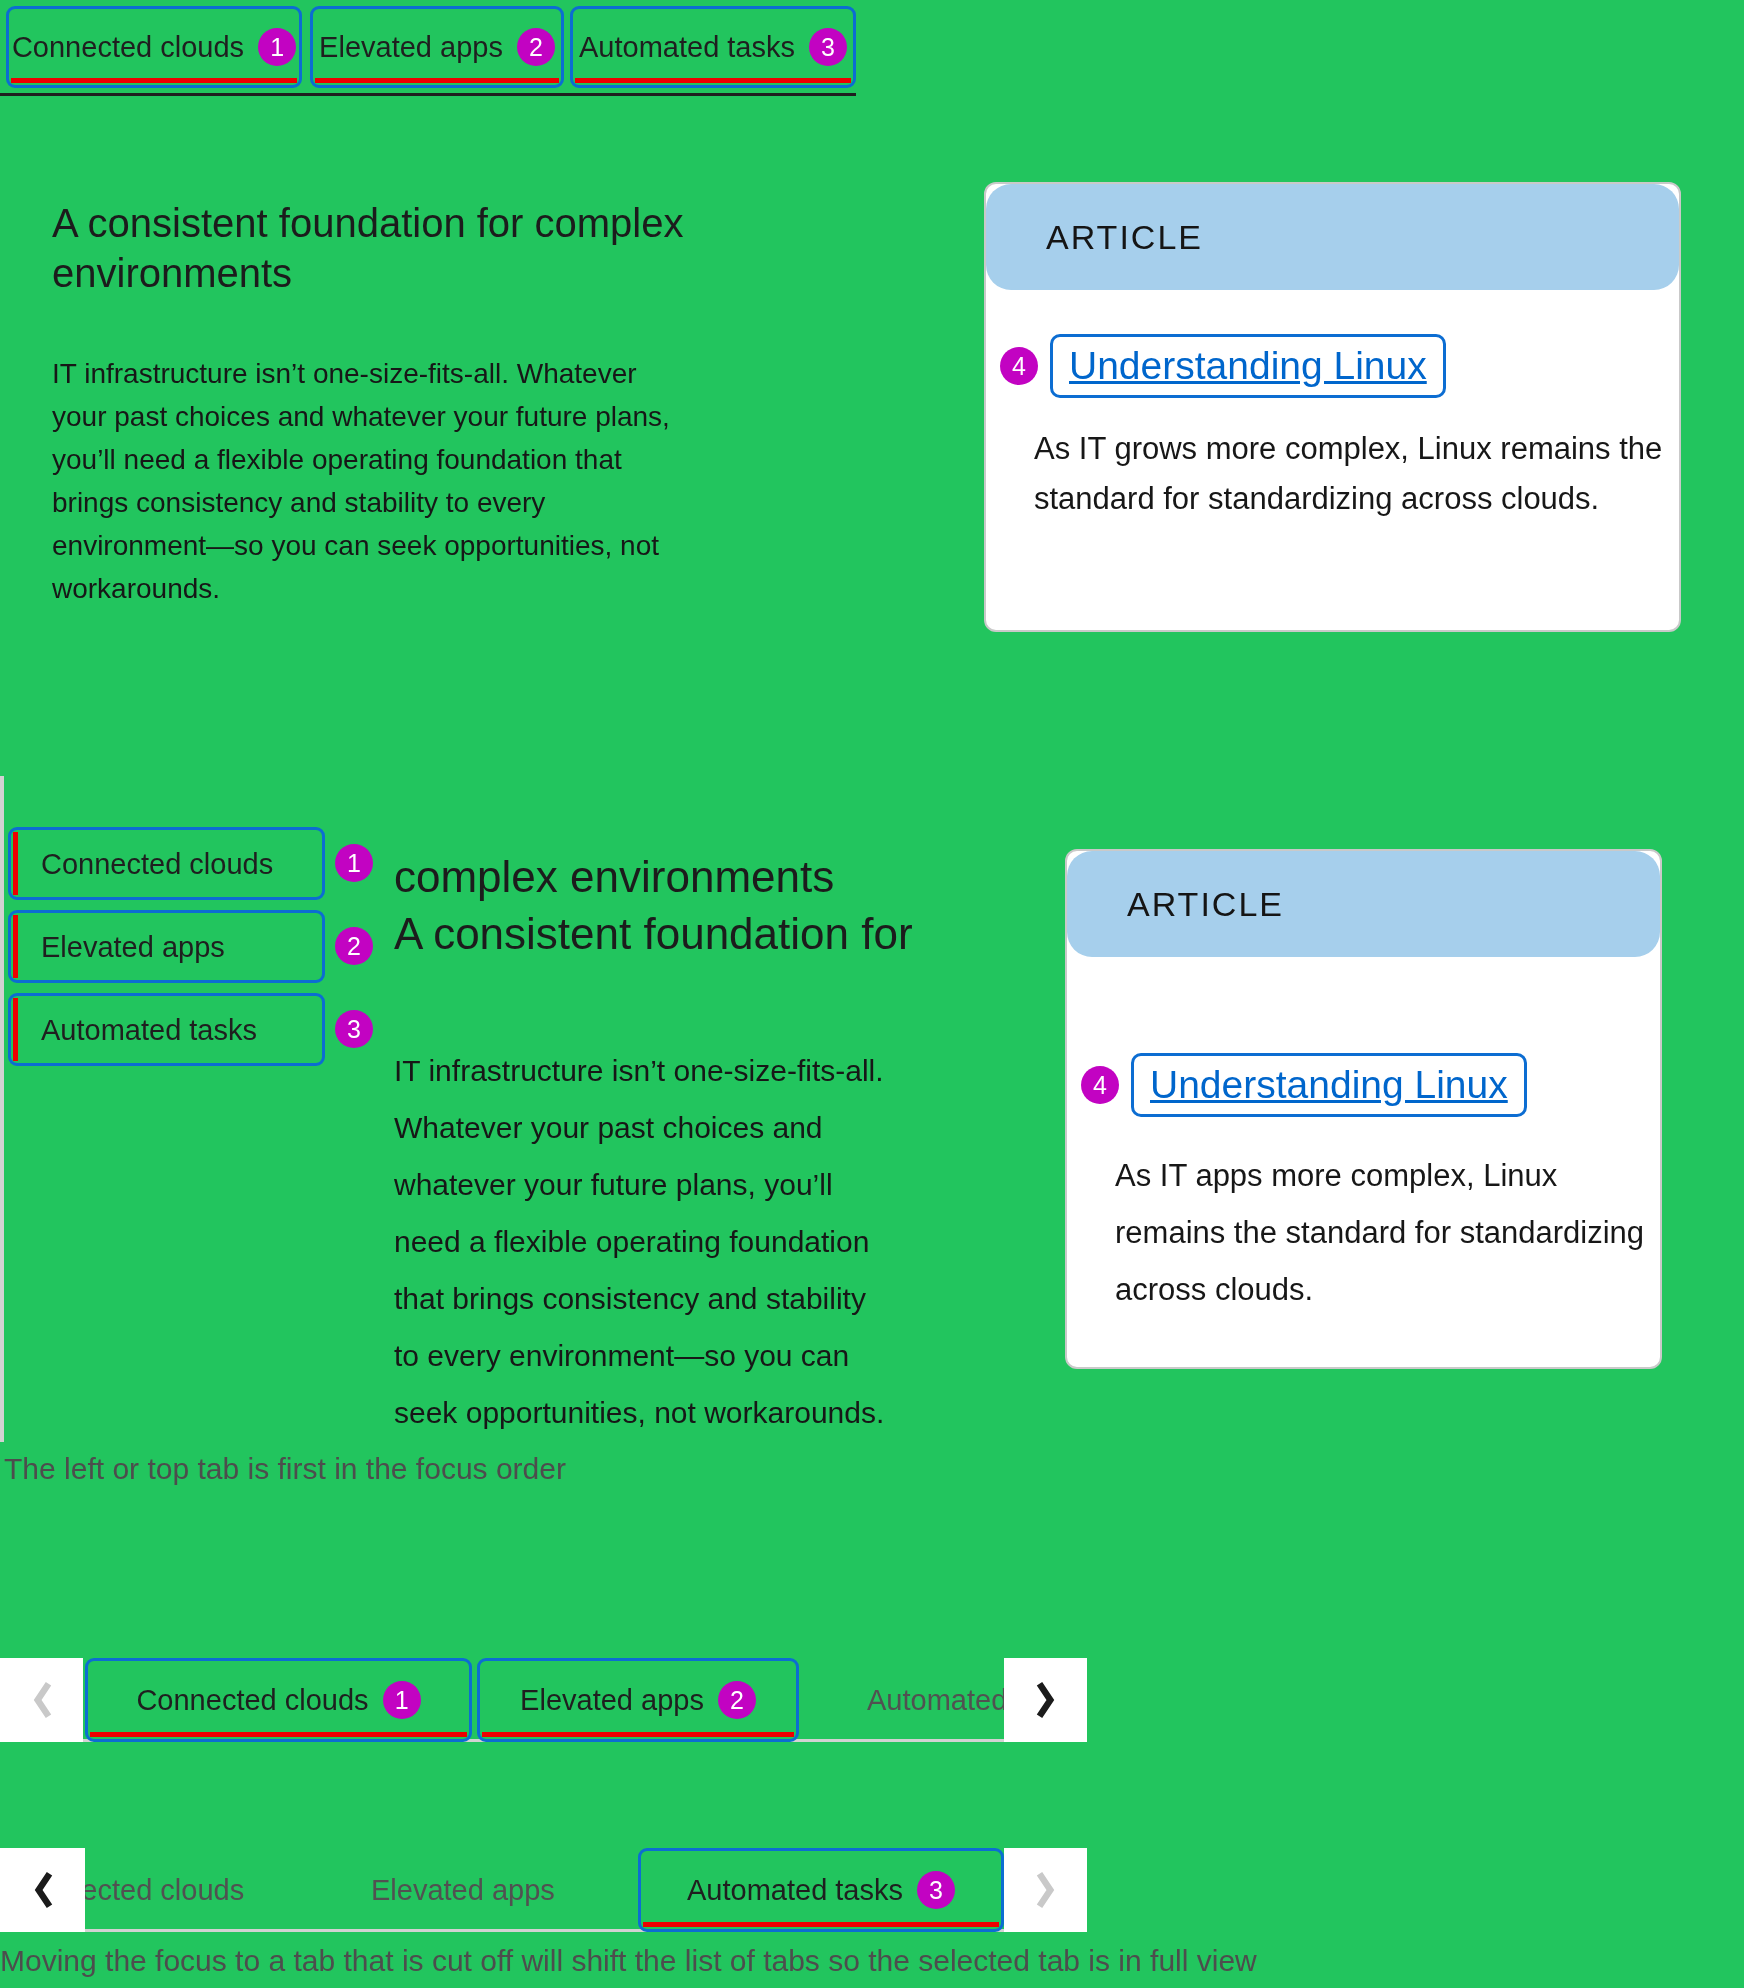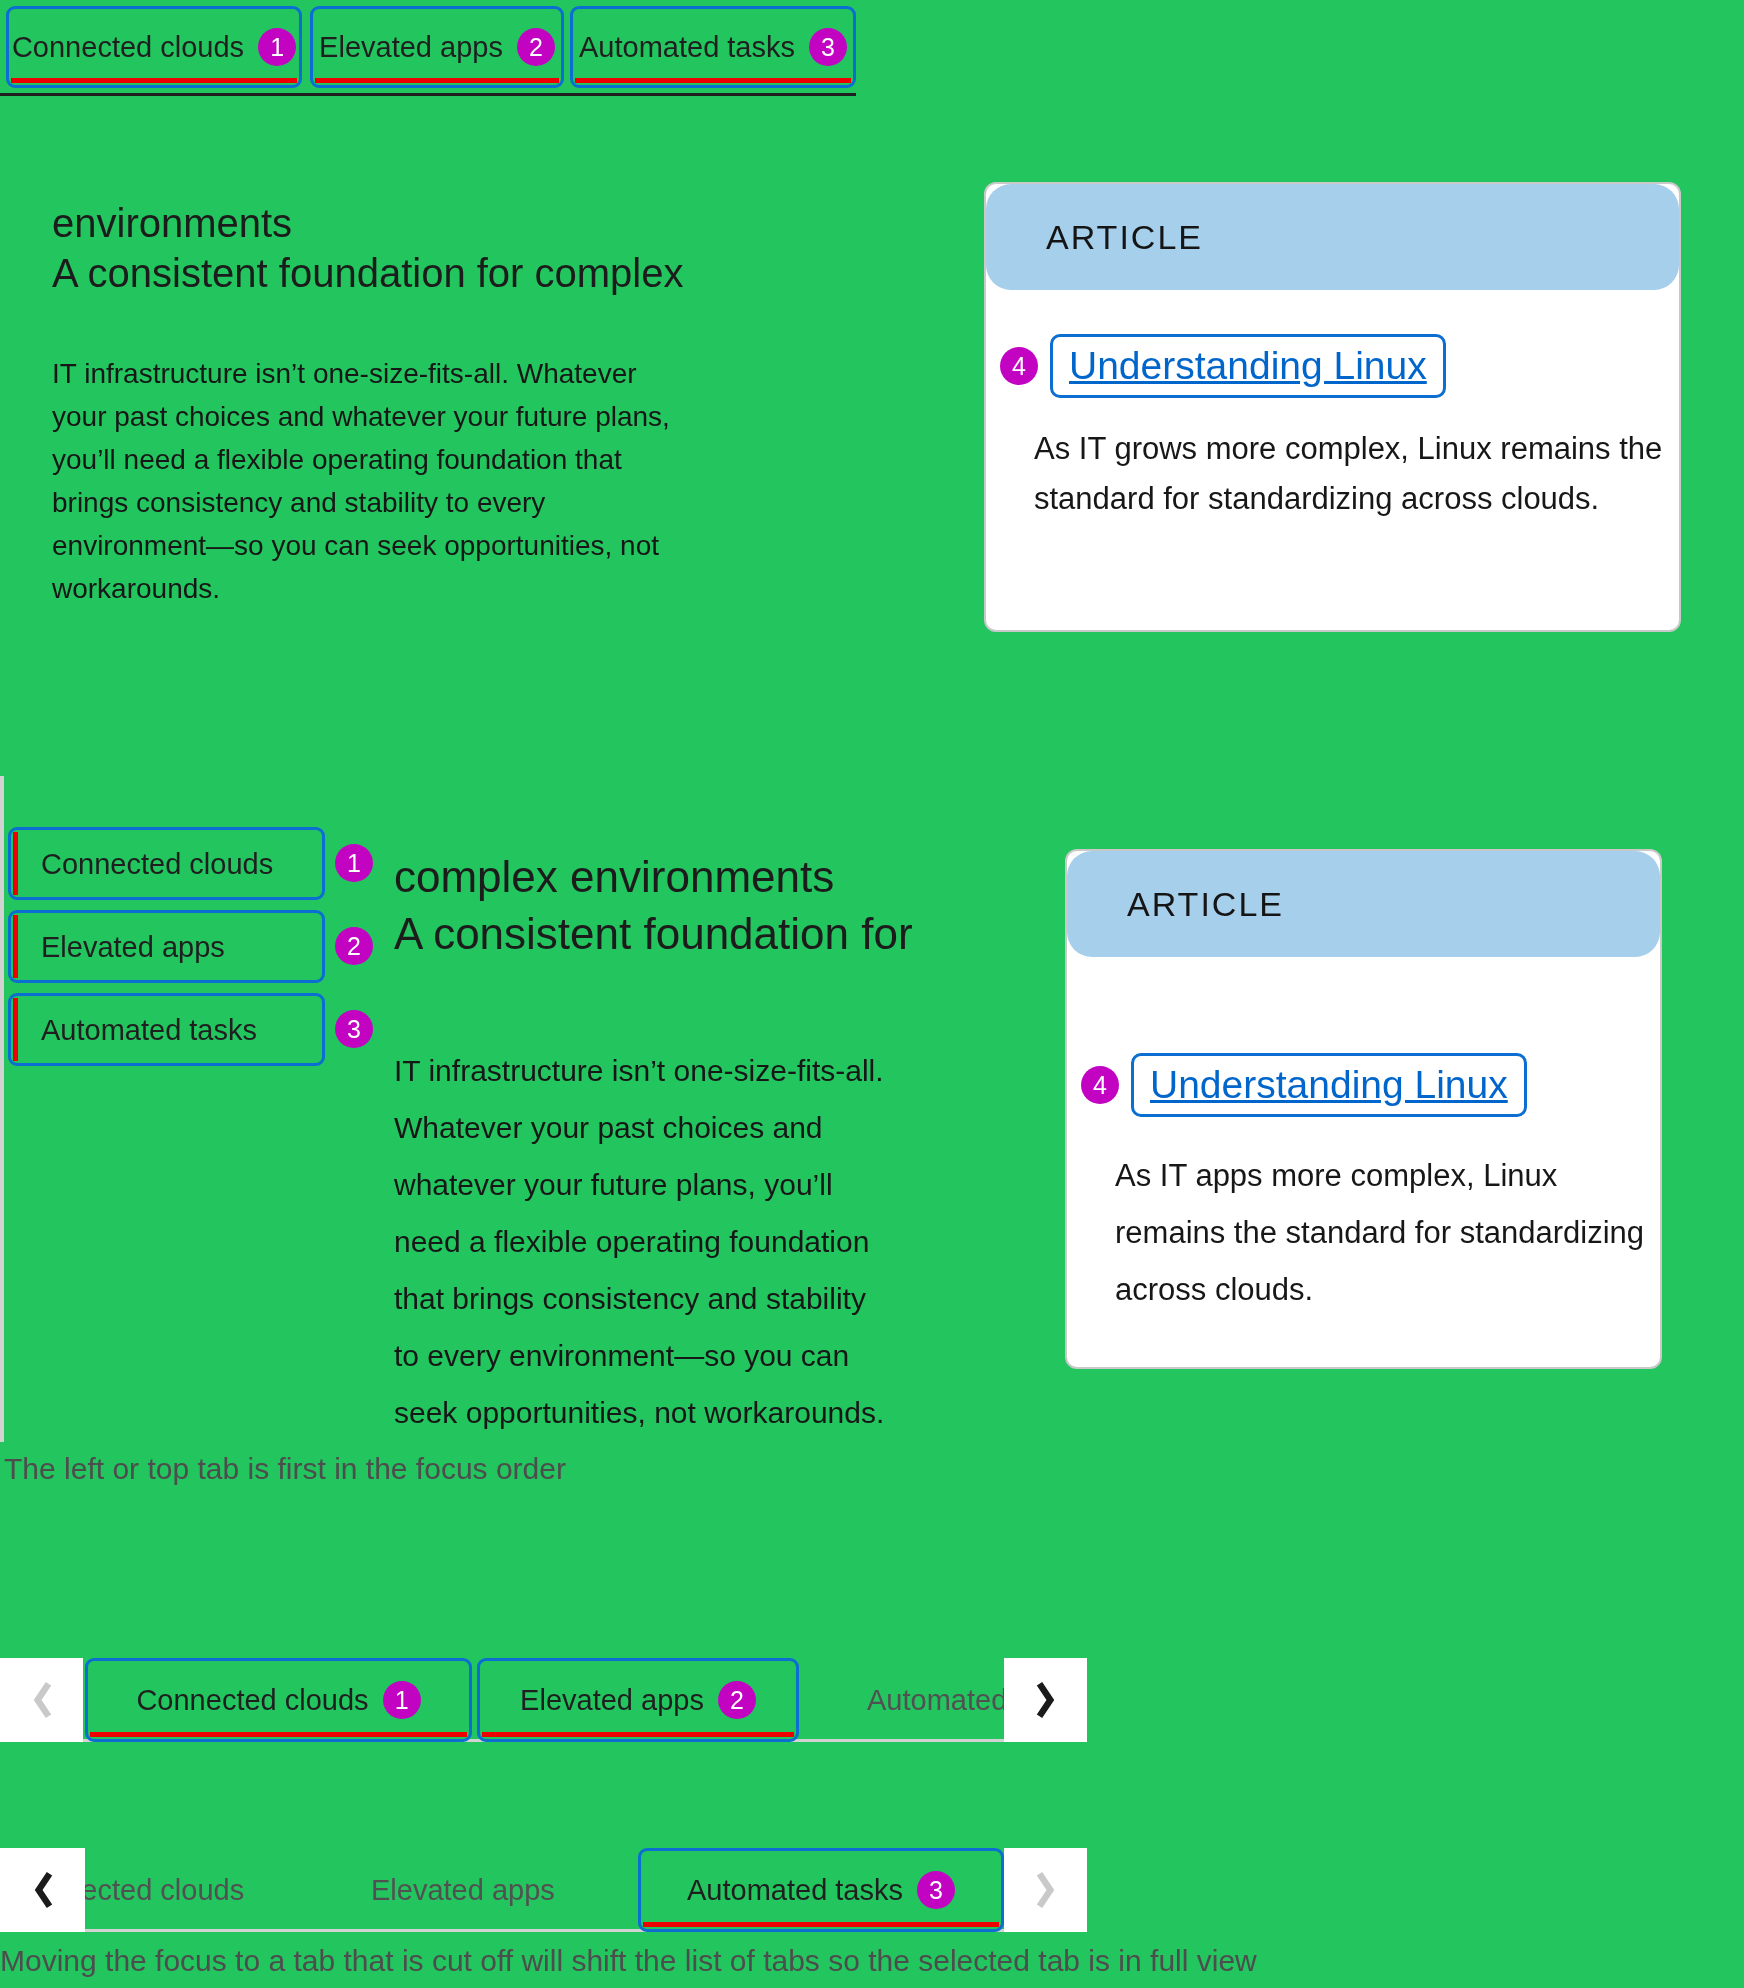--- a/index.html
+++ b/index.html
@@ -84,22 +84,22 @@
   <div class="htab" style="left:570px;top:6px;width:286px;">
     <div class="content">
       <span class="tlabel">Automated tasks</span>
       <span class="badge">3</span>
     </div>
     <div class="underline"></div>
   </div>
   <div class="sep-dark" style="left:0;top:93px;width:856px;height:3px;"></div>
 
   <div class="abs heading" style="left:52px;top:198px;font-size:40px;line-height:50px;">
+    <span class="ln">A consistent foundation for complex</span>
     <span class="ln">environments</span>
-    <span class="ln">A consistent foundation for complex</span>
   </div>
   <div class="abs para" style="left:52px;top:352px;font-size:28px;line-height:43px;">
     <span class="ln">IT infrastructure isn’t one-size-fits-all. Whatever</span>
     <span class="ln">your past choices and whatever your future plans,</span>
     <span class="ln">you’ll need a flexible operating foundation that</span>
     <span class="ln">brings consistency and stability to every</span>
     <span class="ln">environment—so you can seek opportunities, not</span>
     <span class="ln">workarounds.</span>
   </div>
 

